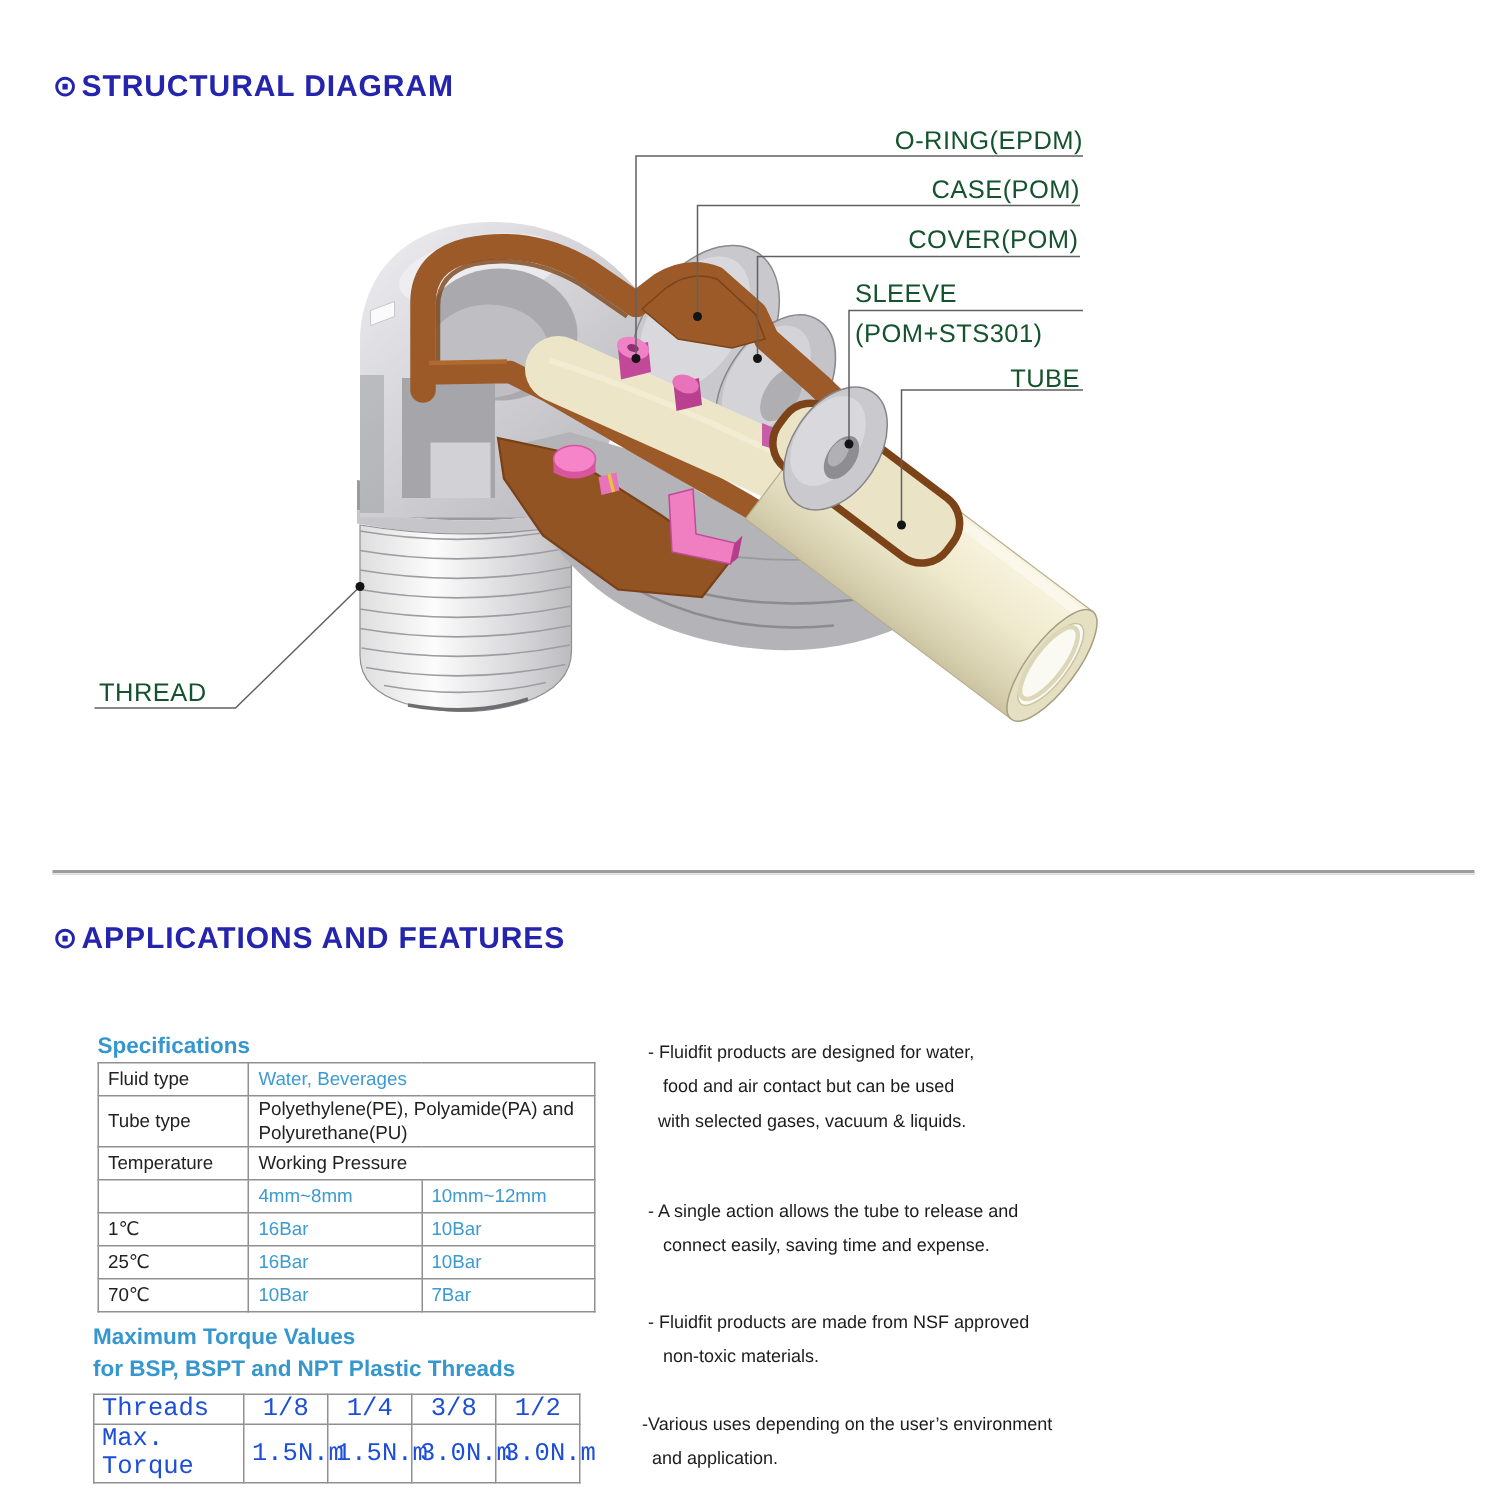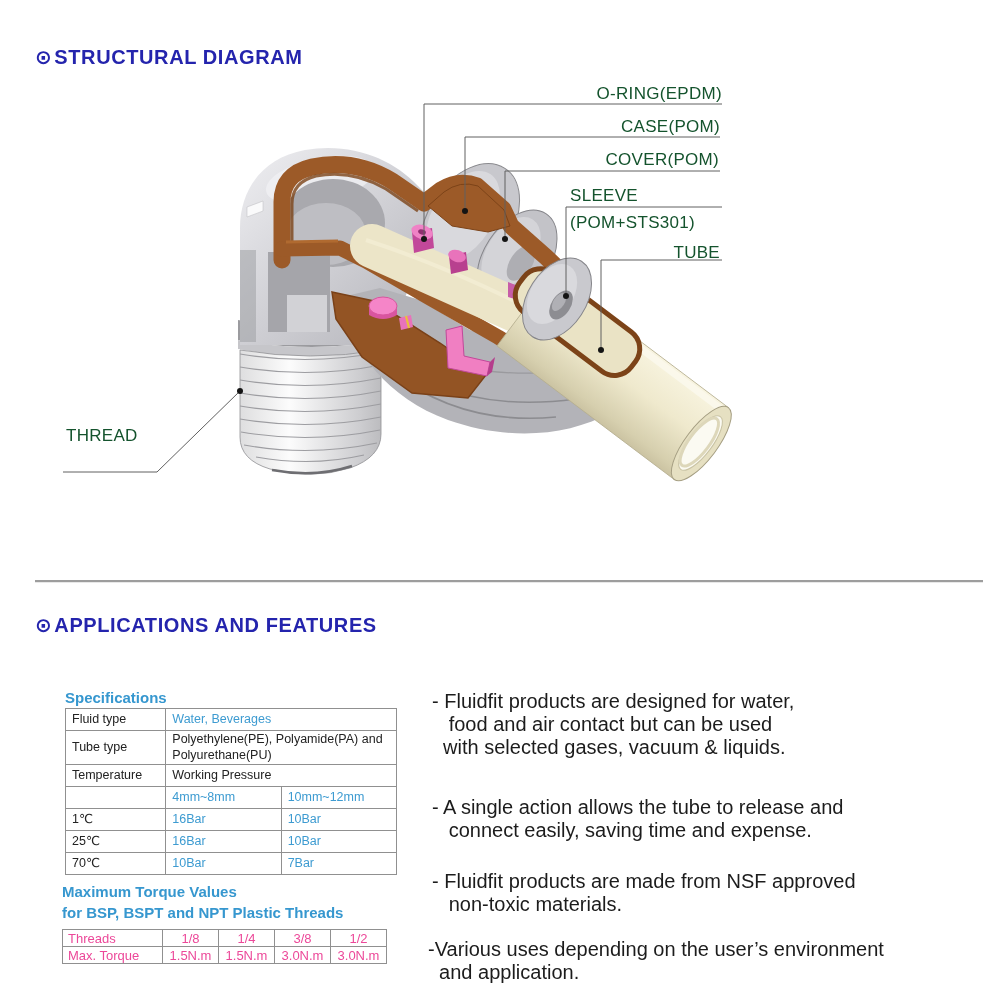--- a/index.html
+++ b/index.html
@@ -10,25 +10,25 @@
   .sec-head .dot{font-weight:bold;margin-right:2px;}
   #diagram-svg{position:absolute;left:0;top:0;width:1000px;height:580px;}
   .dlabel{position:absolute;font-size:17px;letter-spacing:.3px;color:#14532d;white-space:nowrap;}
   .divider{position:absolute;left:35px;top:580px;width:948px;height:2px;background:#9d9d9d;
            border-bottom:1px solid #e8e8e8;}
   .tbl-title{position:absolute;font-size:15px;font-weight:bold;color:#3697cf;white-space:nowrap;}
   table.spec{position:absolute;left:65px;top:708px;width:332px;border-collapse:collapse;
              font-size:12.5px;color:#222;table-layout:fixed;}
   table.spec td{border:1px solid #909090;padding:1px 6px;height:19px;line-height:1.25;}
   table.torque{position:absolute;left:62px;top:929px;width:324px;border-collapse:collapse;
-             font-size:13px;color:#ec4899;table-layout:fixed;}
+             font-size:17px;color:#1d4ed8;table-layout:fixed;font-family:Liberation Mono, monospace;}
   table.torque td{border:1px solid #909090;padding:0 5px;height:16px;text-align:center;}
   .blue{color:#3d9bd1;}
   .c{text-align:left;}
-  .feature{position:absolute;left:432px;font-size:20px;color:#1c1c1c;line-height:23px;}
+  .feature{position:absolute;left:432px;font-size:12px;color:#1c1c1c;line-height:23px;}
   .feature div{white-space:pre;}
 </style>
 </head>
 <body>
 
 <div id="page">
 
   <div class="sec-head" style="top:8px;margin-top:37px;"><span class="dot">⊙</span><span>STRUCTURAL DIAGRAM</span></div>
 
   <svg id="diagram-svg" viewBox="0 0 1000 580">
@@ -169,21 +169,21 @@
   </svg>
 
   <div class="dlabel" style="right:278px;top:84px;">O-RING(EPDM)</div>
   <div class="dlabel" style="right:280px;top:117px;text-align:center;">CASE(POM)</div>
   <div class="dlabel" style="right:281px;top:150px;">COVER(POM)</div>
   <div class="dlabel" style="right:280px;top:186px;text-align:left;min-width:150px;">
     <div>SLEEVE</div>
     <div style="margin-top:7px;">(POM+STS301)</div>
   </div>
   <div class="dlabel" style="right:280px;top:243px;">TUBE</div>
-  <div class="dlabel" style="left:66px;top:426px;">THREAD</div>
+  <div class="dlabel" style="left:66px;top:452px;">THREAD</div>
 
   <div class="divider"></div>
 
   <div class="sec-head" style="top:613px;"><span class="dot">⊙</span><span>APPLICATIONS AND FEATURES</span></div>
 
   <div class="tbl-title" style="left:65px;top:689px;">Specifications</div>
 
   <table class="spec">
     <colgroup>
         <col style="width:100px">

